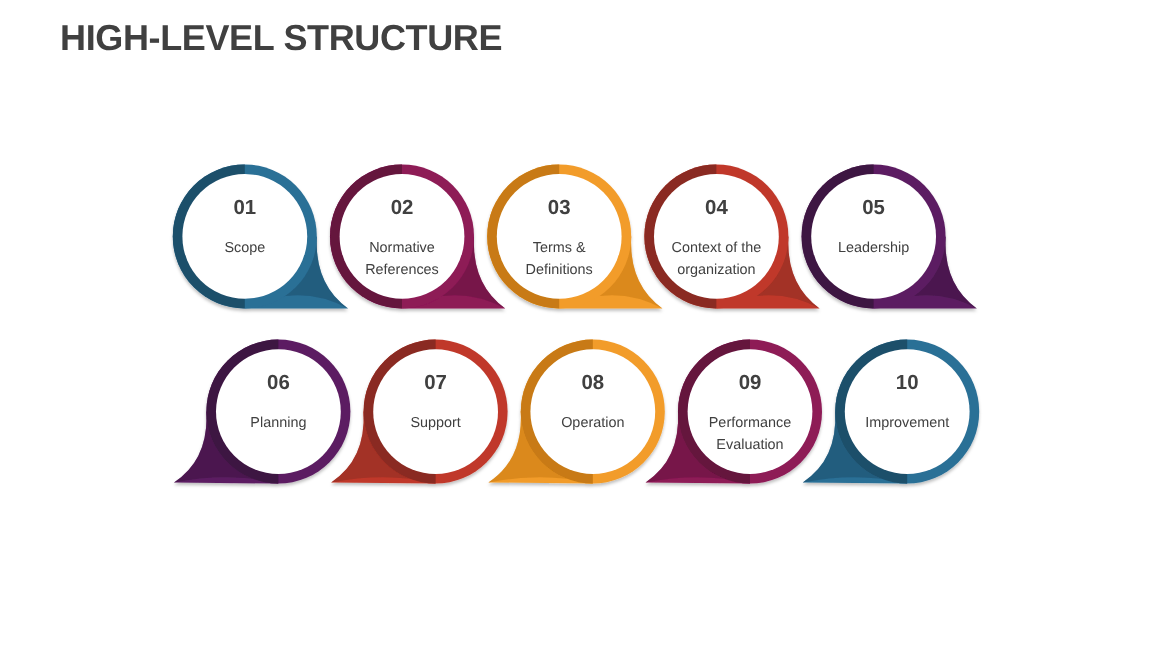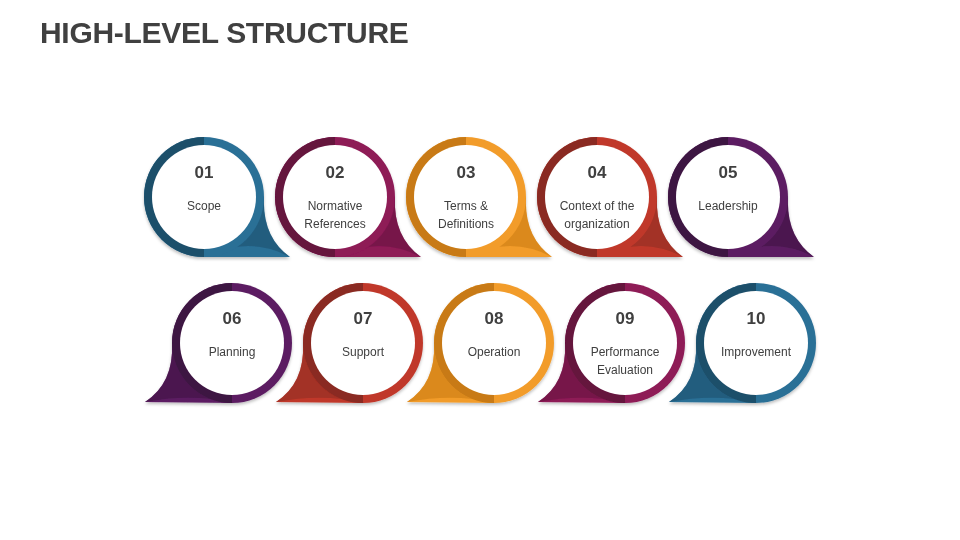--- a/index.html
+++ b/index.html
@@ -1,18 +1,18 @@
 <!DOCTYPE html>
 <html><head>
 <meta charset="utf-8">
 <style>
   html, body { margin:0; padding:0; }
   body { width:960px; height:540px; background:#ffffff; position:relative; overflow:hidden;
          font-family:"Liberation Sans", "DejaVu Sans", sans-serif; }
-  .title { position:absolute; left:40px; top:16px; font-size:30px; font-weight:bold; color:#404040;
+  .title { position:absolute; left:50px; top:16px; font-size:30px; font-weight:bold; color:#404040;
            letter-spacing:-0.3px; font-family:"Liberation Sans", sans-serif; }
   svg.diagram { position:absolute; left:0; top:0; }
   .num { font-family:"Liberation Sans", sans-serif; font-weight:bold; font-size:17px; fill:#3f3f3f; }
   .lbl { font-family:"Liberation Sans", sans-serif; font-size:12px; fill:#404040; }
 </style>
 </head>
 <body>
 
 <div class="title">HIGH-LEVEL STRUCTURE</div>
 

